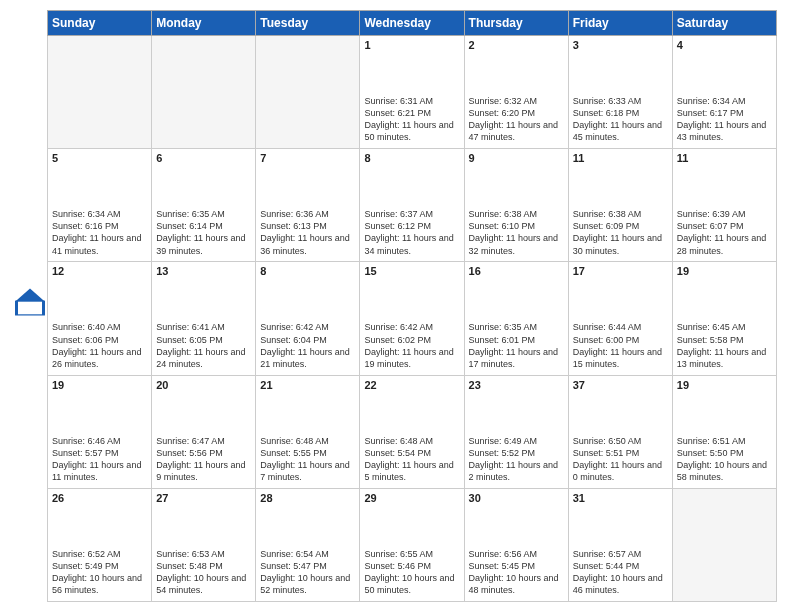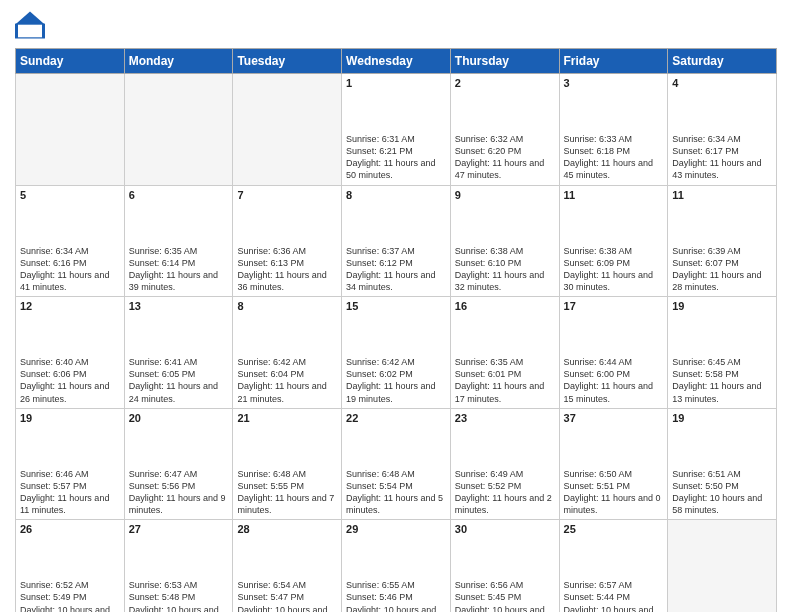--- a/index.html
+++ b/index.html
@@ -8,21 +8,21 @@
       height: 612px;
       font-family: Arial, sans-serif;
       background: #fff;
       overflow: hidden;
     }
     .page {
       width: 792px;
       height: 612px;
       padding: 10px 15px;
       display: flex;
-      flex-direction: column;
+      flex-direction: row;
     }
     .header {
       display: flex;
       justify-content: space-between;
       align-items: center;
       margin-bottom: 8px;
     }
     .logo {
       display: flex;
       align-items: center;
@@ -347,21 +347,21 @@
 and 50 minutes.</div>
           </td>
           <td>
             <span class="day-num">30</span>
             <div class="day-info">Sunrise: 6:56 AM
 Sunset: 5:45 PM
 Daylight: 10 hours
 and 48 minutes.</div>
           </td>
           <td>
-            <span class="day-num">25</span>
+            <span class="day-num">31</span>
             <div class="day-info">Sunrise: 6:57 AM
 Sunset: 5:44 PM
 Daylight: 10 hours
 and 46 minutes.</div>
           </td>
           <td class="empty"></td>
         </tr>
       </tbody>
   </table>
 </div>

